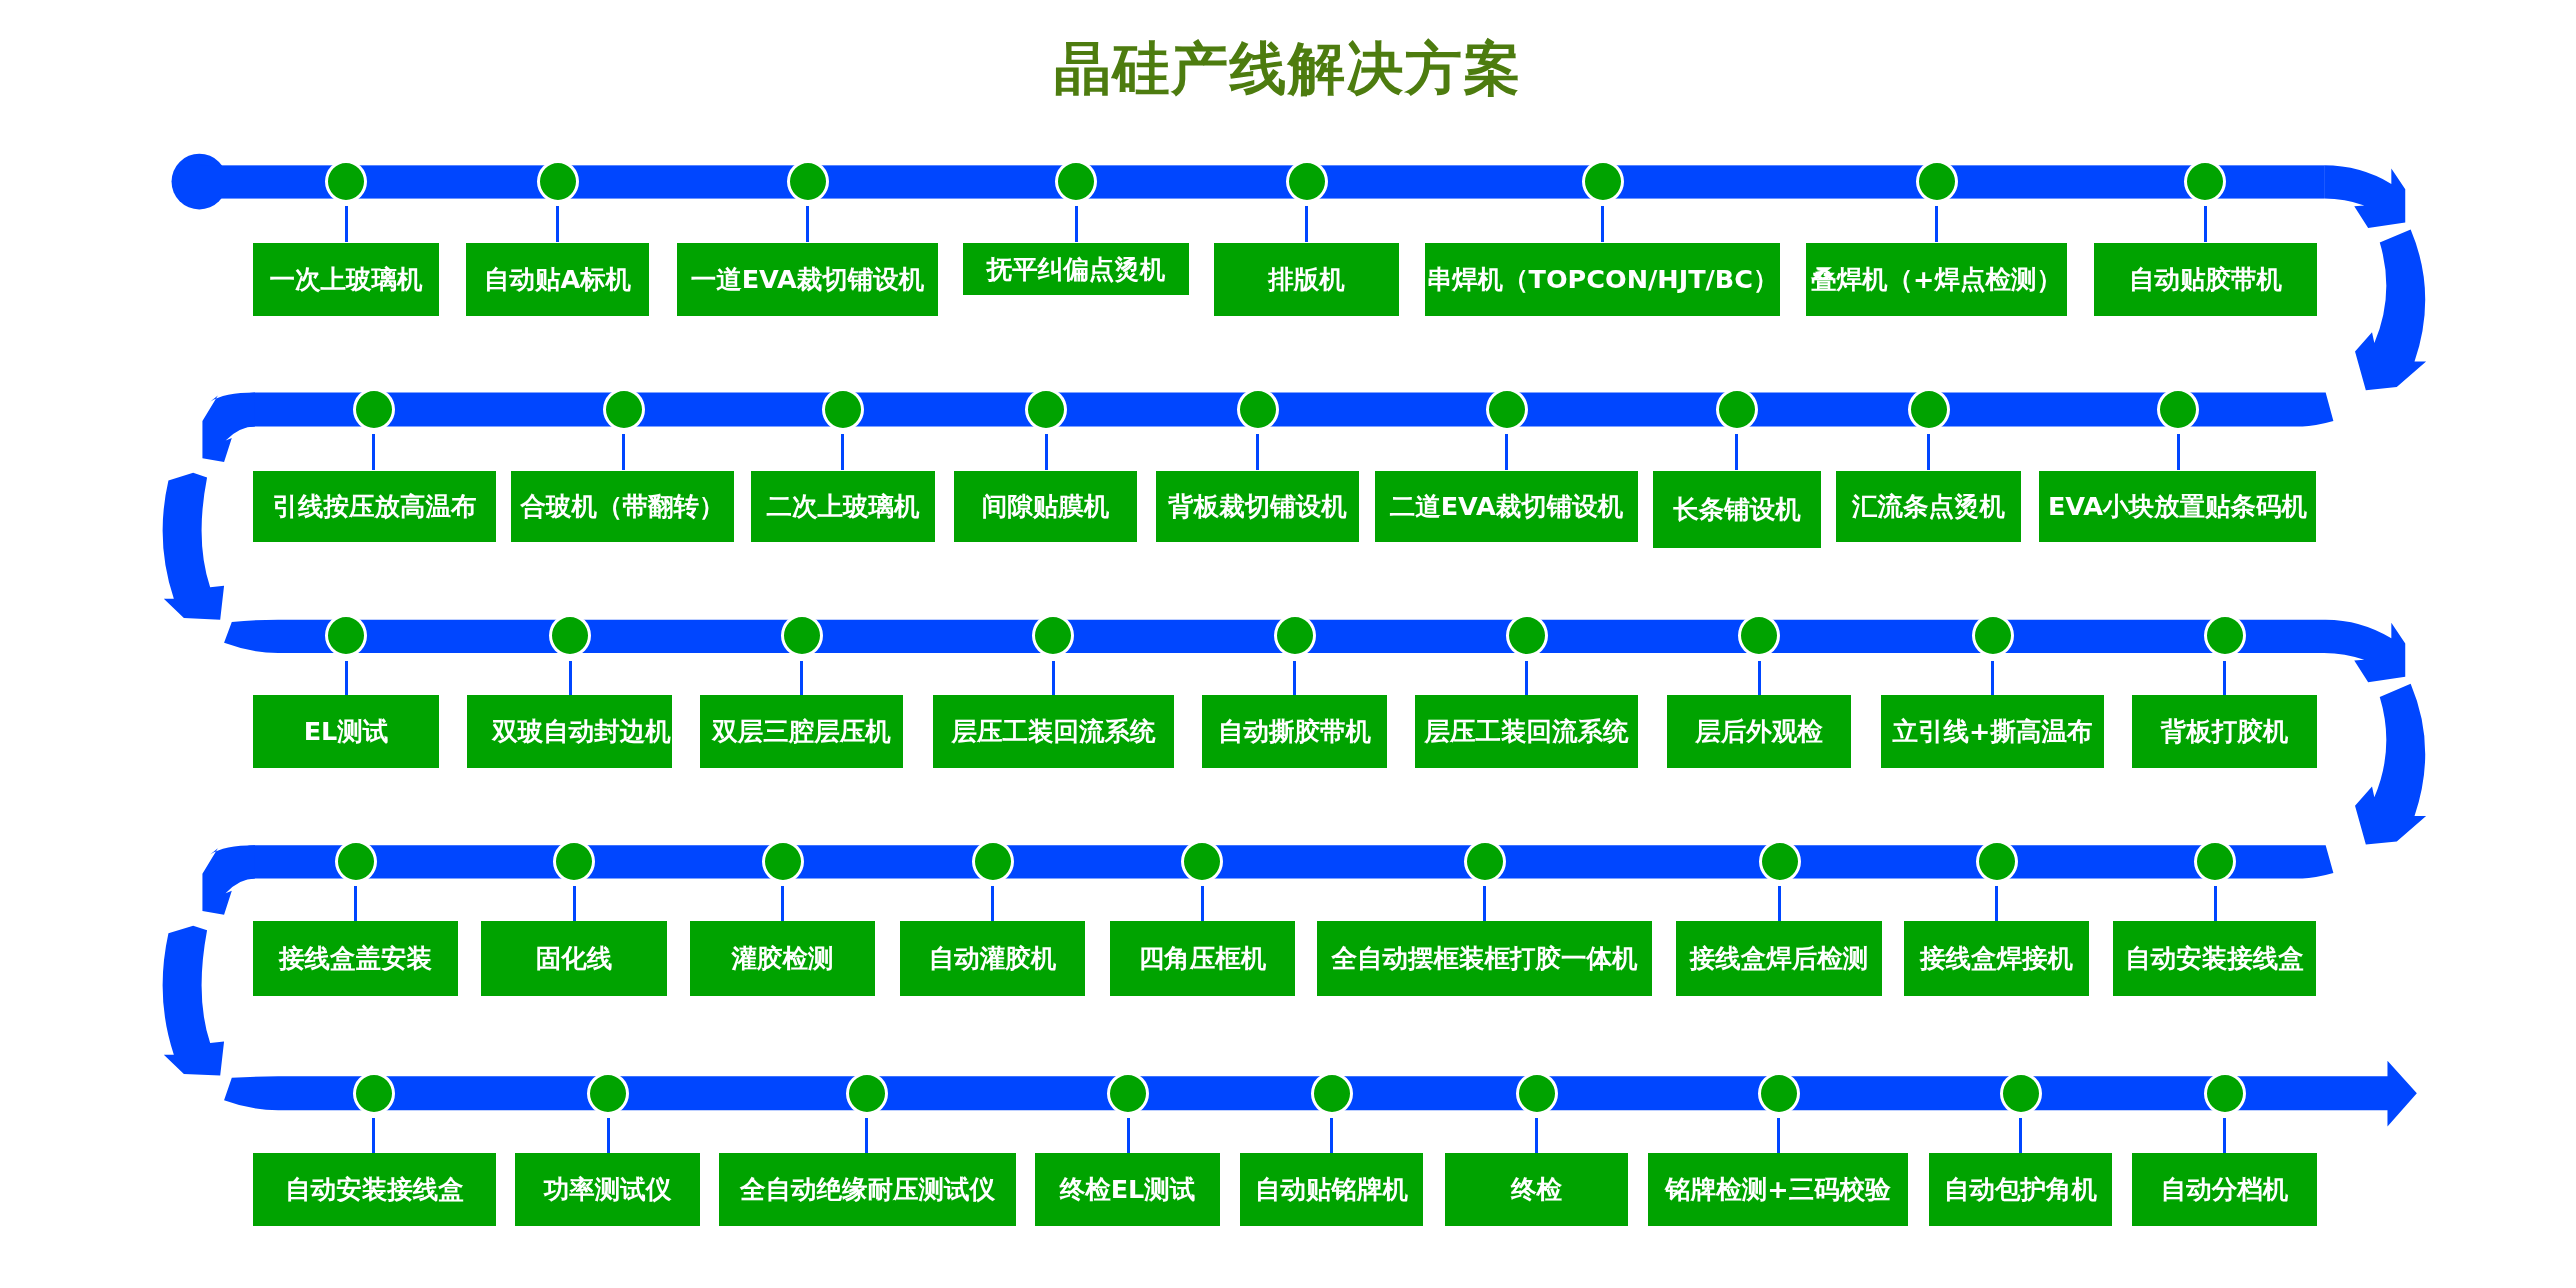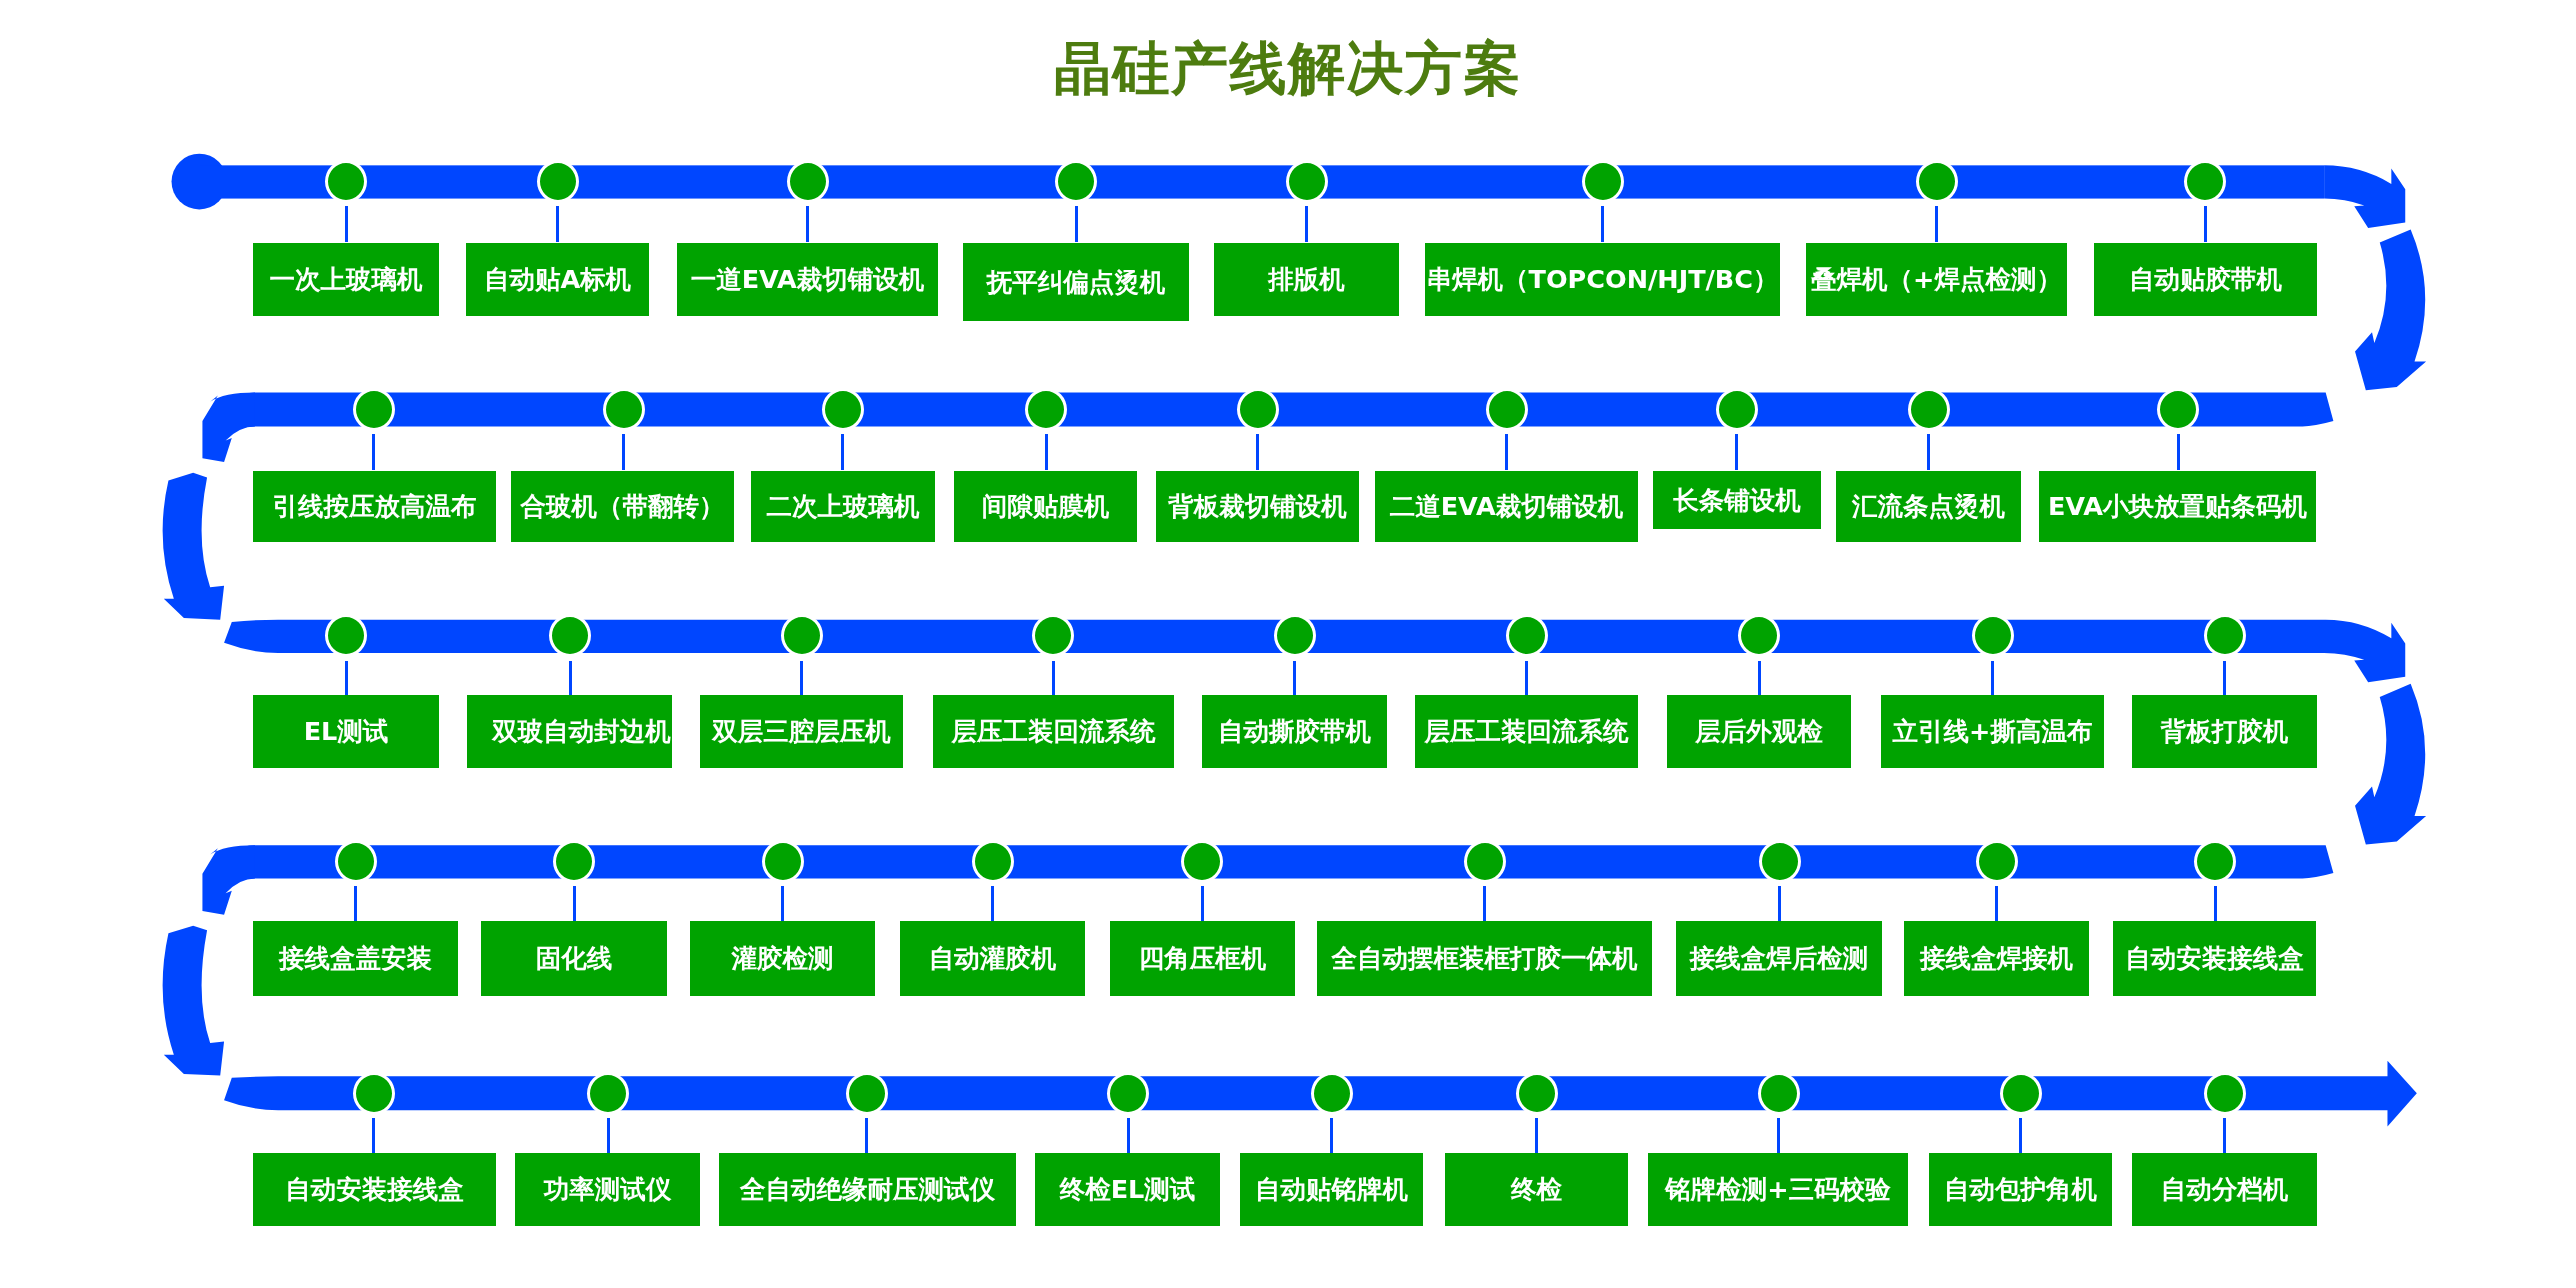--- a/index.html
+++ b/index.html
@@ -55,21 +55,21 @@
     <div class="node" style="left: 325px; top: 160px;"></div>
     <div class="box" style="left: 253px; top: 243px; width: 186px; height: 73px;">一次上玻璃机</div>
     <div class="stem" style="left: 556px; top: 206px; height: 36px;"></div>
     <div class="node" style="left: 537px; top: 160px;"></div>
     <div class="box" style="left: 466px; top: 243px; width: 183px; height: 73px;">自动贴A标机</div>
     <div class="stem" style="left: 806px; top: 206px; height: 36px;"></div>
     <div class="node" style="left: 787px; top: 160px;"></div>
     <div class="box" style="left: 677px; top: 243px; width: 261px; height: 73px;">一道EVA裁切铺设机</div>
     <div class="stem" style="left: 1075px; top: 206px; height: 36px;"></div>
     <div class="node" style="left: 1055px; top: 160px;"></div>
-    <div class="box" style="left: 963px; top: 243px; width: 226px; height: 78px;">抚平纠偏点烫机</div>
+    <div class="box" style="left: 963px; top: 243px; width: 226px; height: 52px;">抚平纠偏点烫机</div>
     <div class="stem" style="left: 1305px; top: 206px; height: 36px;"></div>
     <div class="node" style="left: 1286px; top: 160px;"></div>
     <div class="box" style="left: 1214px; top: 243px; width: 185px; height: 73px;">排版机</div>
     <div class="stem" style="left: 1601px; top: 206px; height: 36px;"></div>
     <div class="node" style="left: 1582px; top: 160px;"></div>
     <div class="box" style="left: 1425px; top: 243px; width: 355px; height: 73px;">串焊机（TOPCON/HJT/BC）</div>
     <div class="stem" style="left: 1935px; top: 206px; height: 36px;"></div>
     <div class="node" style="left: 1916px; top: 160px;"></div>
     <div class="box" style="left: 1806px; top: 243px; width: 261px; height: 73px;">叠焊机（+焊点检测）</div>
     <div class="stem" style="left: 2204px; top: 206px; height: 36px;"></div>
@@ -88,21 +88,21 @@
     <div class="node" style="left: 1025px; top: 388px;"></div>
     <div class="box" style="left: 954px; top: 471px; width: 183px; height: 71px;">间隙贴膜机</div>
     <div class="stem" style="left: 1256px; top: 434px; height: 36px;"></div>
     <div class="node" style="left: 1237px; top: 388px;"></div>
     <div class="box" style="left: 1156px; top: 471px; width: 203px; height: 71px;">背板裁切铺设机</div>
     <div class="stem" style="left: 1505px; top: 434px; height: 36px;"></div>
     <div class="node" style="left: 1486px; top: 388px;"></div>
     <div class="box" style="left: 1375px; top: 471px; width: 263px; height: 71px;">二道EVA裁切铺设机</div>
     <div class="stem" style="left: 1735px; top: 434px; height: 36px;"></div>
     <div class="node" style="left: 1716px; top: 388px;"></div>
-    <div class="box" style="left: 1653px; top: 471px; width: 168px; height: 58px; text-align: center;">长条铺设机</div>
+    <div class="box" style="left: 1653px; top: 471px; width: 168px; height: 77px; text-align: center;">长条铺设机</div>
     <div class="stem" style="left: 1927px; top: 434px; height: 36px;"></div>
     <div class="node" style="left: 1908px; top: 388px;"></div>
     <div class="box" style="left: 1836px; top: 471px; width: 185px; height: 71px;">汇流条点烫机</div>
     <div class="stem" style="left: 2177px; top: 434px; height: 36px;"></div>
     <div class="node" style="left: 2157px; top: 388px;"></div>
     <div class="box" style="left: 2039px; top: 471px; width: 277px; height: 71px;">EVA小块放置贴条码机</div>
     <div class="stem" style="left: 345px; top: 661px; height: 35px;"></div>
     <div class="node" style="left: 325px; top: 614px;"></div>
     <div class="box" style="left: 253px; top: 695px; width: 186px; height: 73px;">EL测试</div>
     <div class="stem" style="left: 569px; top: 661px; height: 35px;"></div>

